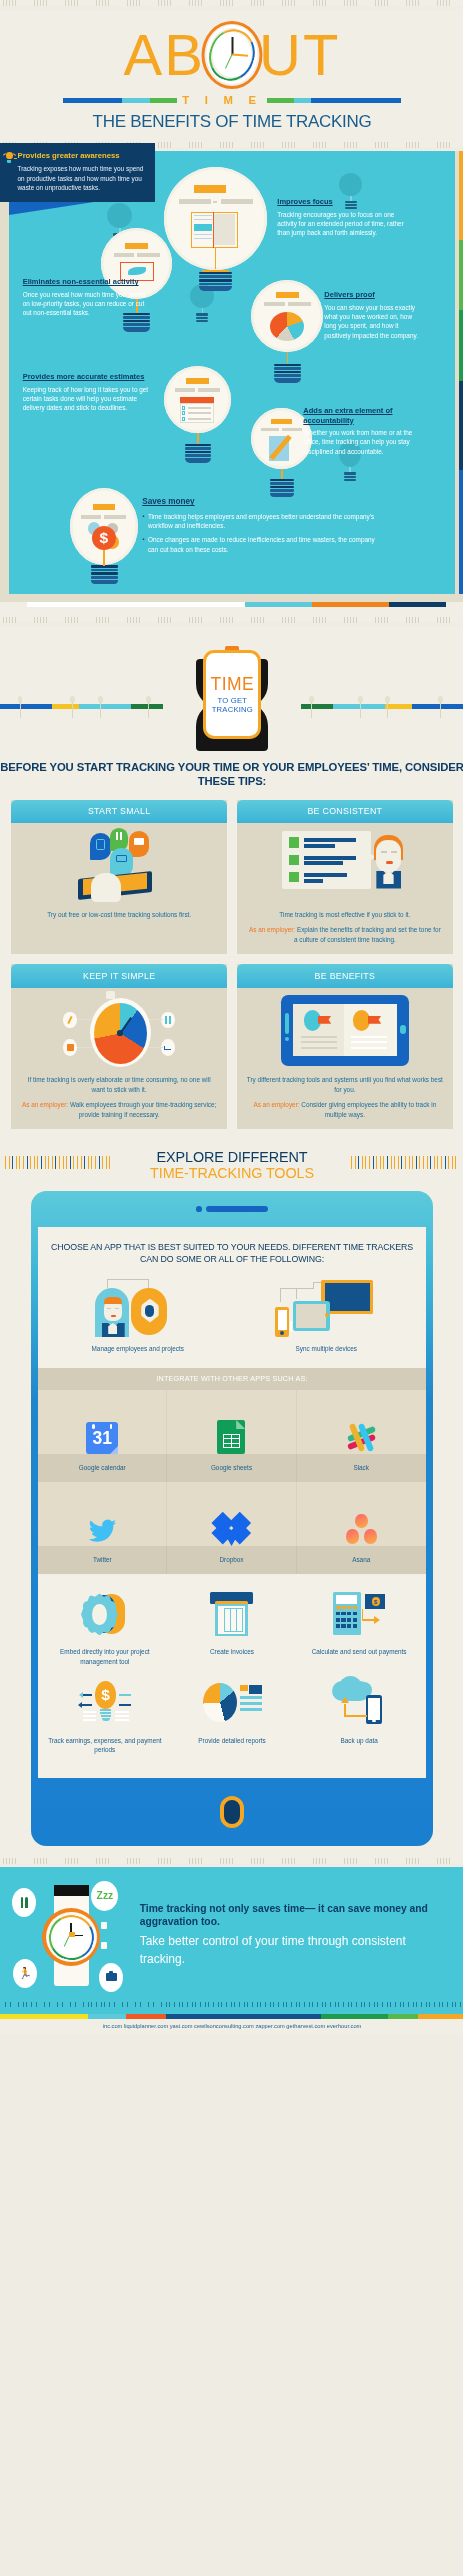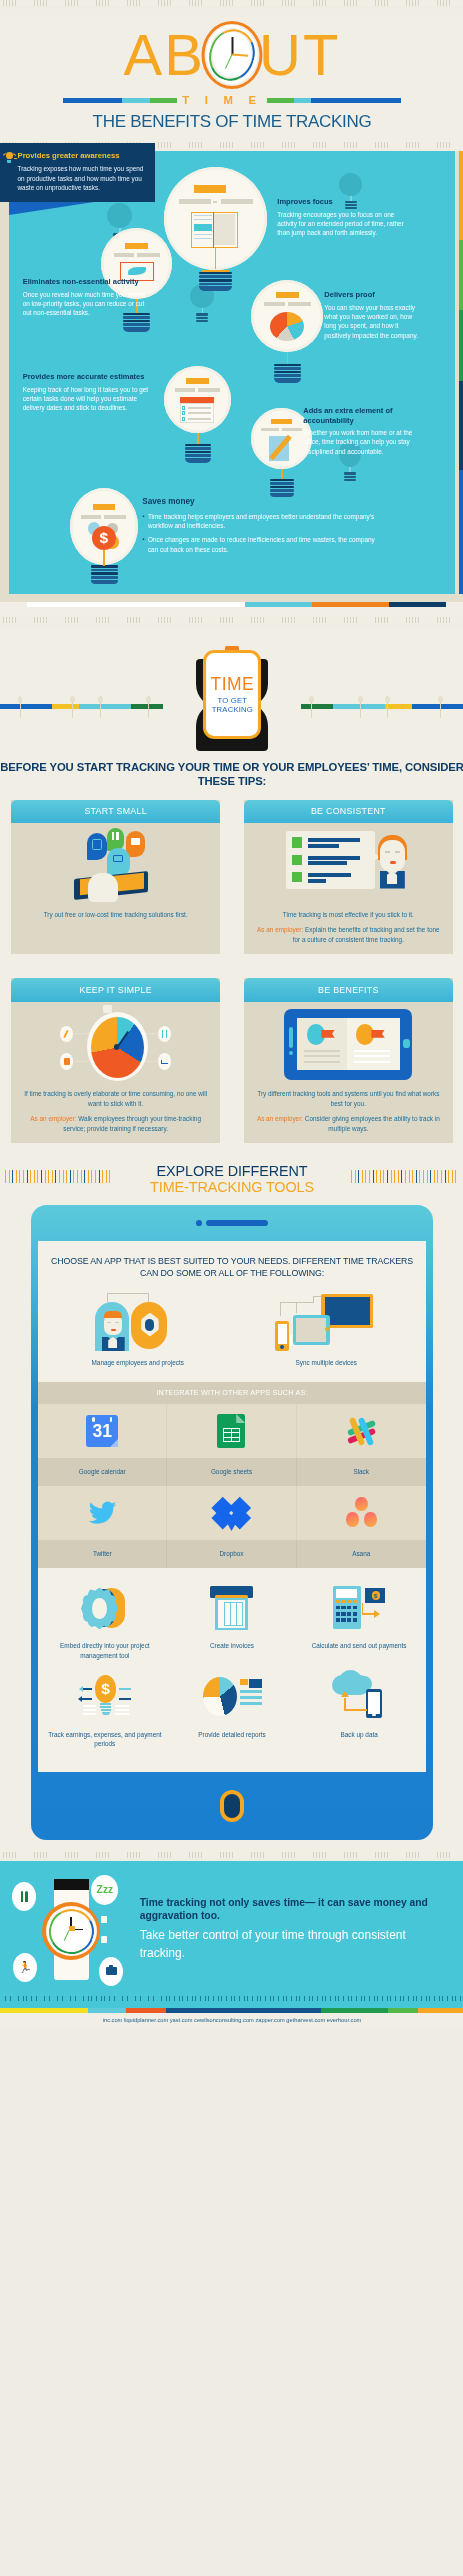--- a/index.html
+++ b/index.html
@@ -111,21 +111,21 @@
   .callout p { font-size:6.4px; line-height:1.45; color:#eaf3fb; }
   .callout .cbulb {
     position:absolute; left:4.6px; top:9.3px; width: 9.3px; height: 11.3px;
   }
   .cbulb .glob { width:6.7px;height:6.7px;border-radius:50%;background:#f5a623;margin:0 auto; }
   .cbulb .base { width:3.6px;height:3.1px;background:#47c6d8;margin:0.5px auto 0;
                  border-radius:0 0 1px 1px; }
   .cbulb .ray { position:absolute; width:2.6px; height:1px; background:#f5a623; }
 
   .benefit-item { position:absolute; }
-  .b-title { color:#0d3c66; font-size: 7.5px; font-weight:700; line-height:1.25; margin-bottom:3.1px; }
+  .b-title { color:#0d3c66; font-size: 7.5px; font-weight:700; line-height:1.25; margin-bottom:3.1px;text-decoration:underline; }
   .b-body  { color:#ffffff; font-size: 6.4px; line-height:1.45; }
 
   
   .bulb { position:absolute; }
   .bulb .globe {
     border-radius:50%; background:#faf7ef; position:relative;
     box-shadow: inset 0 0 0 2.6px #f3f0e6;
   }
   .bulb .neck { width: 26%; height: 4.1px; background:#f5a623; margin: 0 auto; }
   .bulb .screw { margin: 0 auto; }
@@ -163,21 +163,21 @@
   .watch .w-time { font-size: 17.5px; color:#f1831e; letter-spacing: 0.5px; line-height:1; }
   .watch .w-sub1 { font-size: 7.7px; color:#1565c0; margin-top:2.6px; letter-spacing:0.2px; }
   .watch .w-sub2 { font-size: 7.7px; color:#1565c0; letter-spacing:0.2px; }
 
   .tips-lead {
     font-size: 11.3px; color:#0d3c66; line-height: 1.25; margin: 2.1px 0 11.3px;
     letter-spacing: -0.1px;
     font-weight: bold;
   }
 
-  .tips-grid { display:grid; grid-template-columns: 1fr 1fr; gap: 24px; padding: 0 11.3px 13.4px; }
+  .tips-grid { display:grid; grid-template-columns: 1fr 1fr; gap: 10px; padding: 0 11.3px 13.4px; }
   .tip-card { background:#ddd7c5; border-radius: 0 0 0 0; overflow:hidden; }
   .tip-head {
     background: linear-gradient(to bottom,#5ccadb,#3cb3d6);
     color:#fff; font-size:8.8px; letter-spacing:0.3px; text-align:center;
     padding: 6.7px 0; border-radius: 5.2px 5.2px 0 0;
   }
   .tip-art { height: 87px; display:flex; align-items:center; justify-content:center; position:relative; }
   .tip-text { text-align:center; padding: 0 9.3px 9.3px; color:#1b6e9b; font-size: 6.4px; line-height:1.55; }
   .tip-text .emp { color:#ef7622; }
   .tip-text p + p { margin-top: 5.2px; }
@@ -218,21 +218,21 @@
   .two-up { display:grid; grid-template-columns:1fr 1fr; padding: 0 5.2px 13.4px; }
   .two-up .cell { text-align:center; }
   .two-up .art { height: 62px; display:flex; align-items:flex-end; justify-content:center; }
   .two-up .cap { font-size: 6.4px; color:#185d8e; line-height:1.4; margin-top: 6.2px; }
 
   .integrate-bar {
     background:#d2ccb8; color:#fff; text-align:center; font-size: 7.2px;
     letter-spacing:0.2px; padding: 6.7px 0;
   }
   .app-grid { display:grid; grid-template-columns: repeat(3,1fr); }
-  .app-cell { background:#e2dcc9; height: 54px; display:flex; align-items:center; justify-content:center;
+  .app-cell { background:#e2dcc9; height: 64px; display:flex; align-items:flex-end; justify-content:center;
               border-right:0.5px solid #d8d2bf; }
   .app-cell:nth-child(3n){ border-right:none; }
   .app-label { background:#d2ccb8; height: 28px; display:flex; align-items:center; justify-content:center;
                font-size: 6.4px; color:#1b5f8f; text-align:center; line-height:1.25;
                border-right:0.5px solid #c9c3af; }
   .app-label:nth-child(3n){ border-right:none; }
 
   .feat-grid { display:grid; grid-template-columns: repeat(3,1fr); padding: 13.4px 3.1px 14.4px; }
   .feat { text-align:center; padding: 0 3.1px 9.3px; }
   .feat .fart { height: 54px; display:flex; align-items:center; justify-content:center; }

